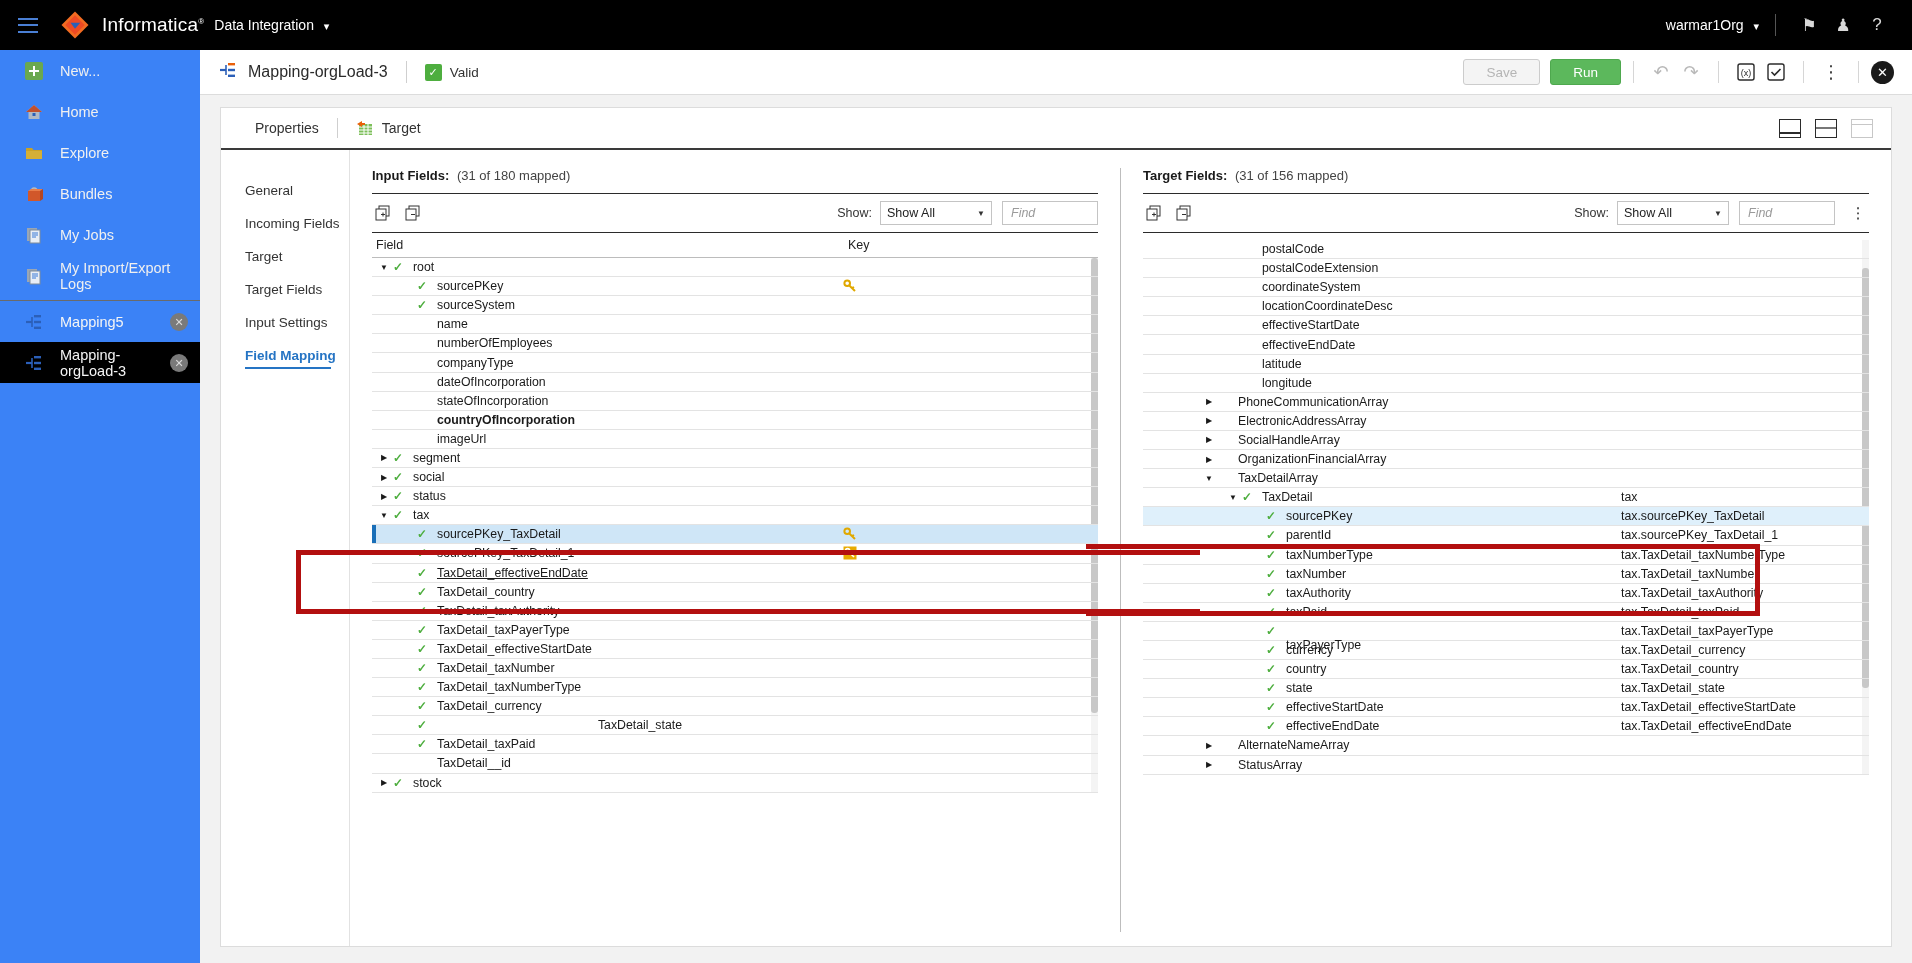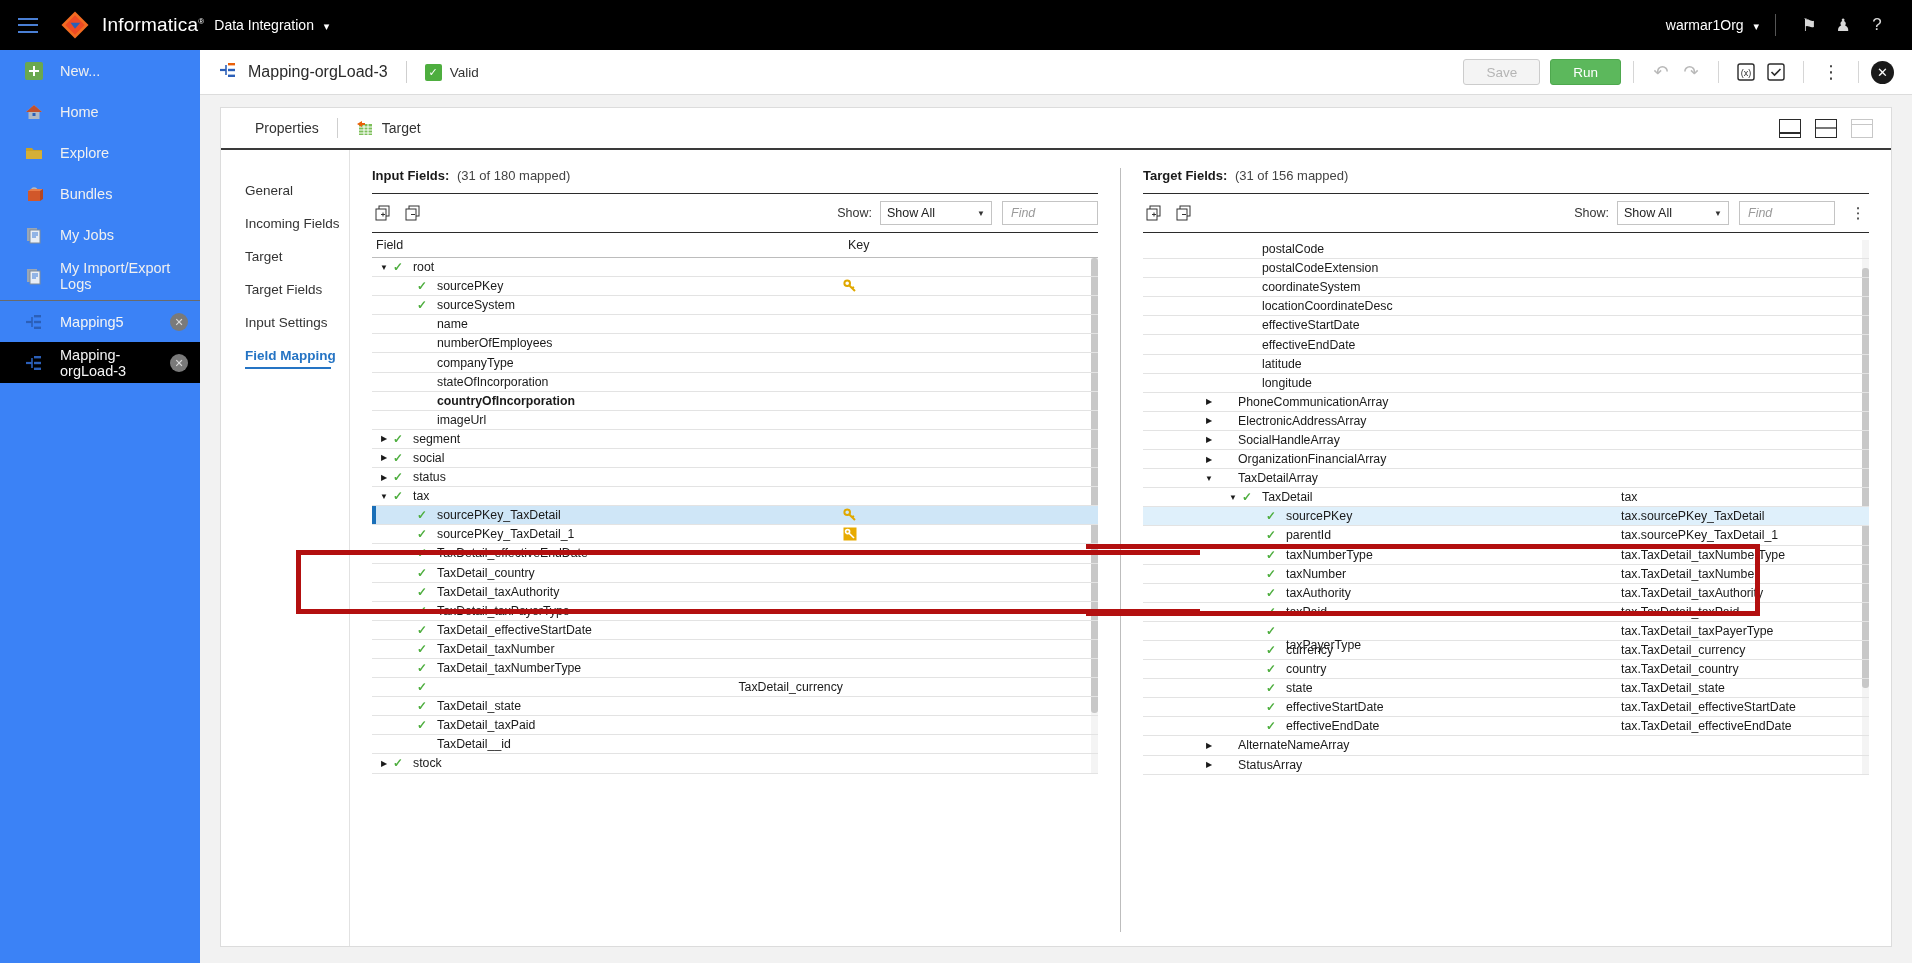--- a/index.html
+++ b/index.html
@@ -449,20 +449,28 @@
                 <span class="tri"></span>
                 <span class="chk"></span>
                 <span class="fname" style="padding-left: 7px;">companyType</span>
                 <span class="keycell"></span>
                 <span style="width: 215px; flex: 0 0 auto;"></span>
               </div>
               <div class="row">
                 <span style="width: 30px; flex: 0 0 auto;"></span>
                 <span class="tri"></span>
                 <span class="chk"></span>
+                <span class="fname" style="padding-left: 7px;">dateOfIncorporation</span>
+                <span class="keycell"></span>
+                <span style="width: 215px; flex: 0 0 auto;"></span>
+              </div>
+              <div class="row">
+                <span style="width: 30px; flex: 0 0 auto;"></span>
+                <span class="tri"></span>
+                <span class="chk"></span>
                 <span class="fname" style="padding-left: 7px;">stateOfIncorporation</span>
                 <span class="keycell"></span>
                 <span style="width: 215px; flex: 0 0 auto;"></span>
               </div>
               <div class="row">
                 <span style="width: 30px; flex: 0 0 auto;"></span>
                 <span class="tri"></span>
                 <span class="chk"></span>
                 <span class="fname" style="padding-left: 7px; font-weight: bold;">countryOfIncorporation</span>
                 <span class="keycell"></span>
@@ -533,21 +541,21 @@
                     <circle cx="4.6" cy="4.6" r="2" fill="none" stroke="#fff" stroke-width="1.6"></circle>
                     <path d="M6.1 6.2 L11 11" stroke="#fff" stroke-width="1.6"></path>
                   </svg>
                 </span>
                 <span style="width: 215px; flex: 0 0 auto;"></span>
               </div>
               <div class="row">
                 <span style="width: 30px; flex: 0 0 auto;"></span>
                 <span class="tri"></span>
                 <span class="chk">✓</span>
-                <span class="fname" style="padding-left: 7px;">TaxDetail_effectiveEndDate</span>
+                <span class="fname" style="padding-left: 7px; text-decoration: underline;">TaxDetail_effectiveEndDate</span>
                 <span class="keycell"></span>
                 <span style="width: 215px; flex: 0 0 auto;"></span>
               </div>
               <div class="row">
                 <span style="width: 30px; flex: 0 0 auto;"></span>
                 <span class="tri"></span>
                 <span class="chk">✓</span>
                 <span class="fname" style="padding-left: 7px;">TaxDetail_country</span>
                 <span class="keycell"></span>
                 <span style="width: 215px; flex: 0 0 auto;"></span>
@@ -589,29 +597,29 @@
                 <span class="tri"></span>
                 <span class="chk">✓</span>
                 <span class="fname" style="padding-left: 7px;">TaxDetail_taxNumberType</span>
                 <span class="keycell"></span>
                 <span style="width: 215px; flex: 0 0 auto;"></span>
               </div>
               <div class="row">
                 <span style="width: 30px; flex: 0 0 auto;"></span>
                 <span class="tri"></span>
                 <span class="chk">✓</span>
-                <span class="fname" style="padding-left: 7px; text-align: right;">TaxDetail_currency</span>
-                <span class="keycell"></span>
-                <span style="width: 215px; flex: 0 0 auto;"></span>
-              </div>
-              <div class="row">
-                <span style="width: 30px; flex: 0 0 auto;"></span>
-                <span class="tri"></span>
-                <span class="chk">✓</span>
-                <span class="fname" style="padding-left: 7px;">TaxDetail_state</span>
+                <span class="fname" style="padding-left: 7px;">TaxDetail_currency</span>
+                <span class="keycell"></span>
+                <span style="width: 215px; flex: 0 0 auto;"></span>
+              </div>
+              <div class="row">
+                <span style="width: 30px; flex: 0 0 auto;"></span>
+                <span class="tri"></span>
+                <span class="chk">✓</span>
+                <span class="fname" style="padding-left: 7px; text-align: center;">TaxDetail_state</span>
                 <span class="keycell"></span>
                 <span style="width: 215px; flex: 0 0 auto;"></span>
               </div>
               <div class="row">
                 <span style="width: 30px; flex: 0 0 auto;"></span>
                 <span class="tri"></span>
                 <span class="chk">✓</span>
                 <span class="fname" style="padding-left: 7px;">TaxDetail_taxPaid</span>
                 <span class="keycell"></span>
                 <span style="width: 215px; flex: 0 0 auto;"></span>

